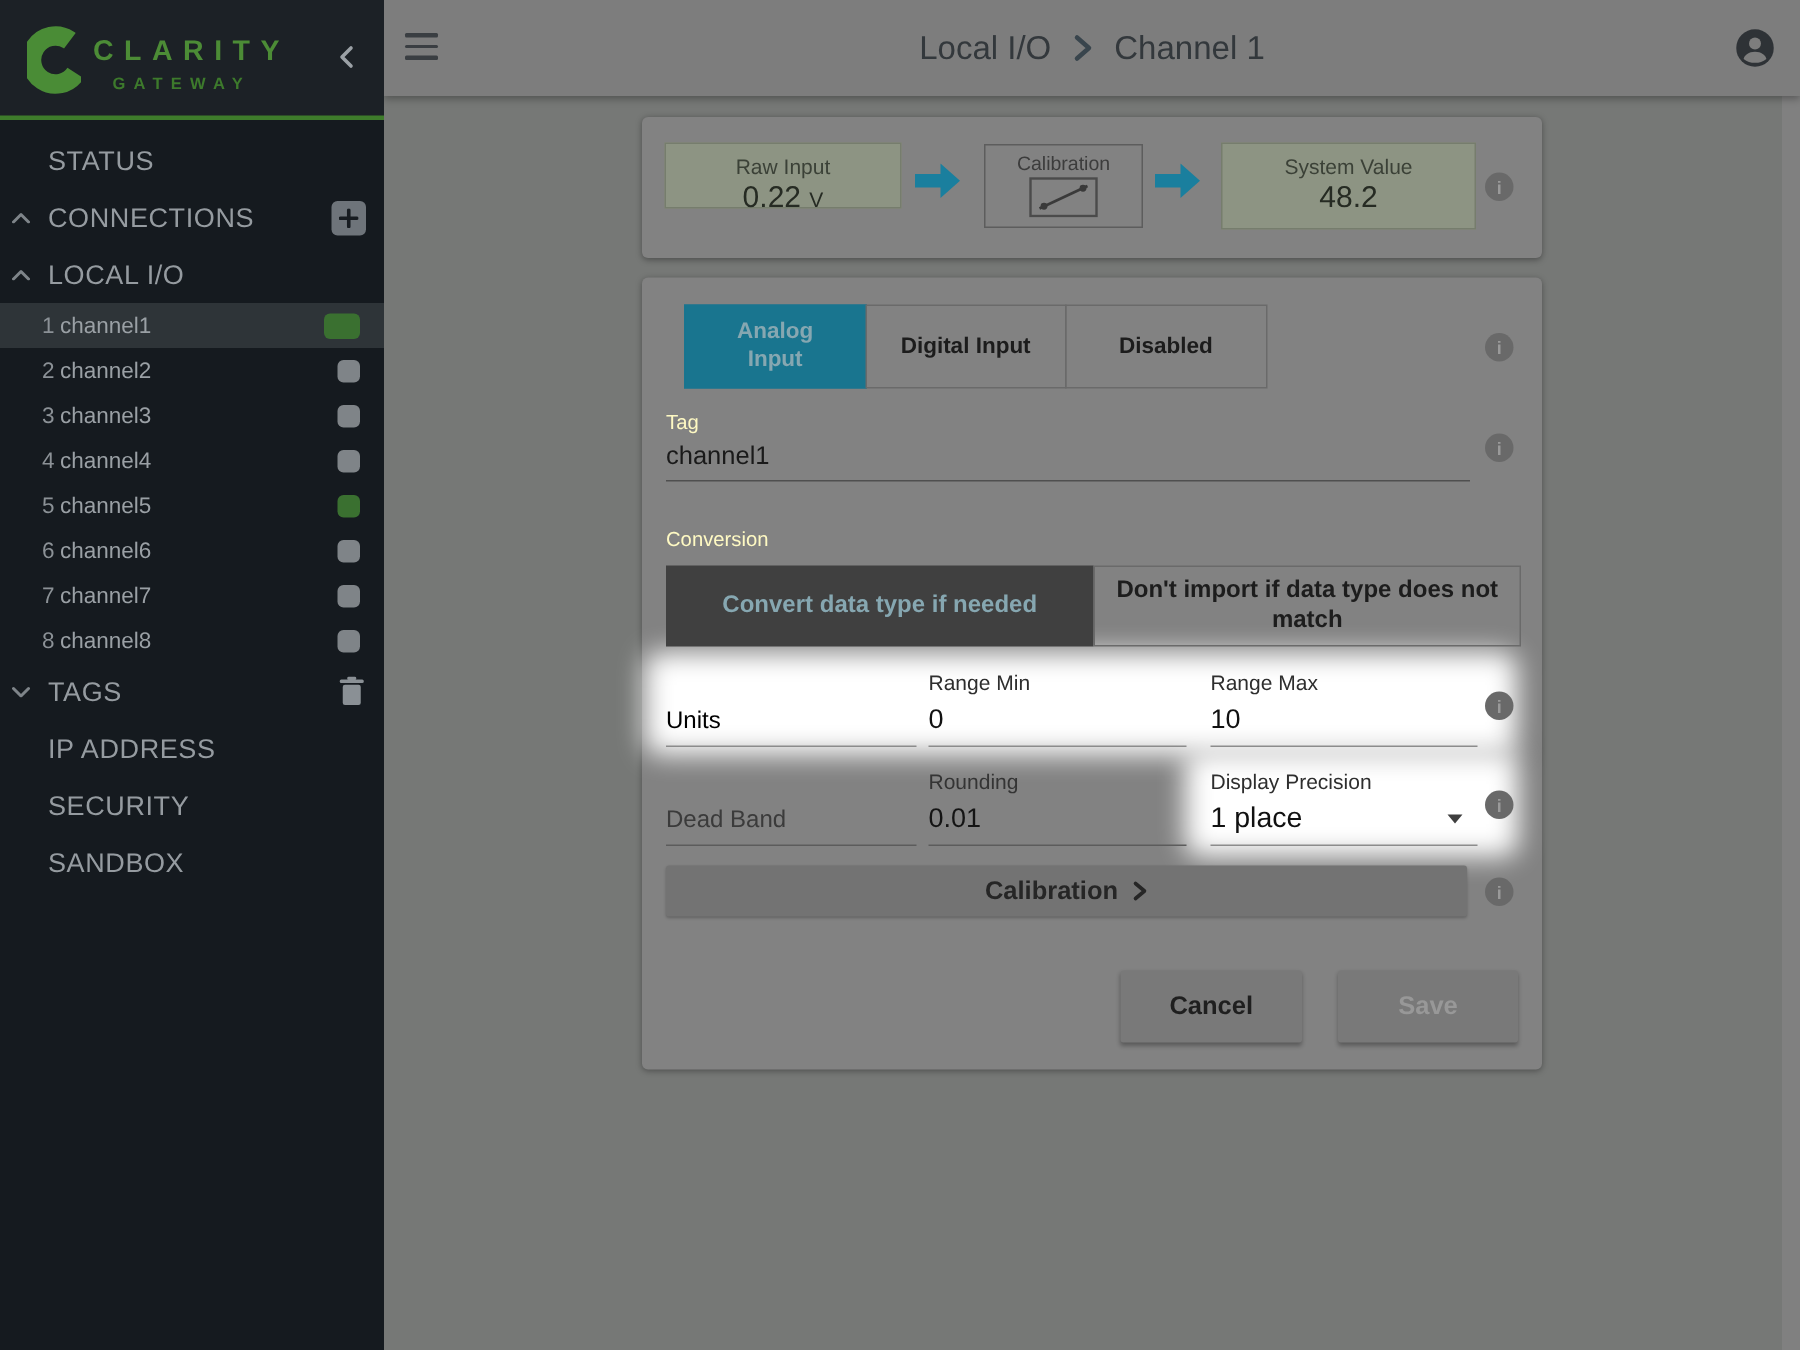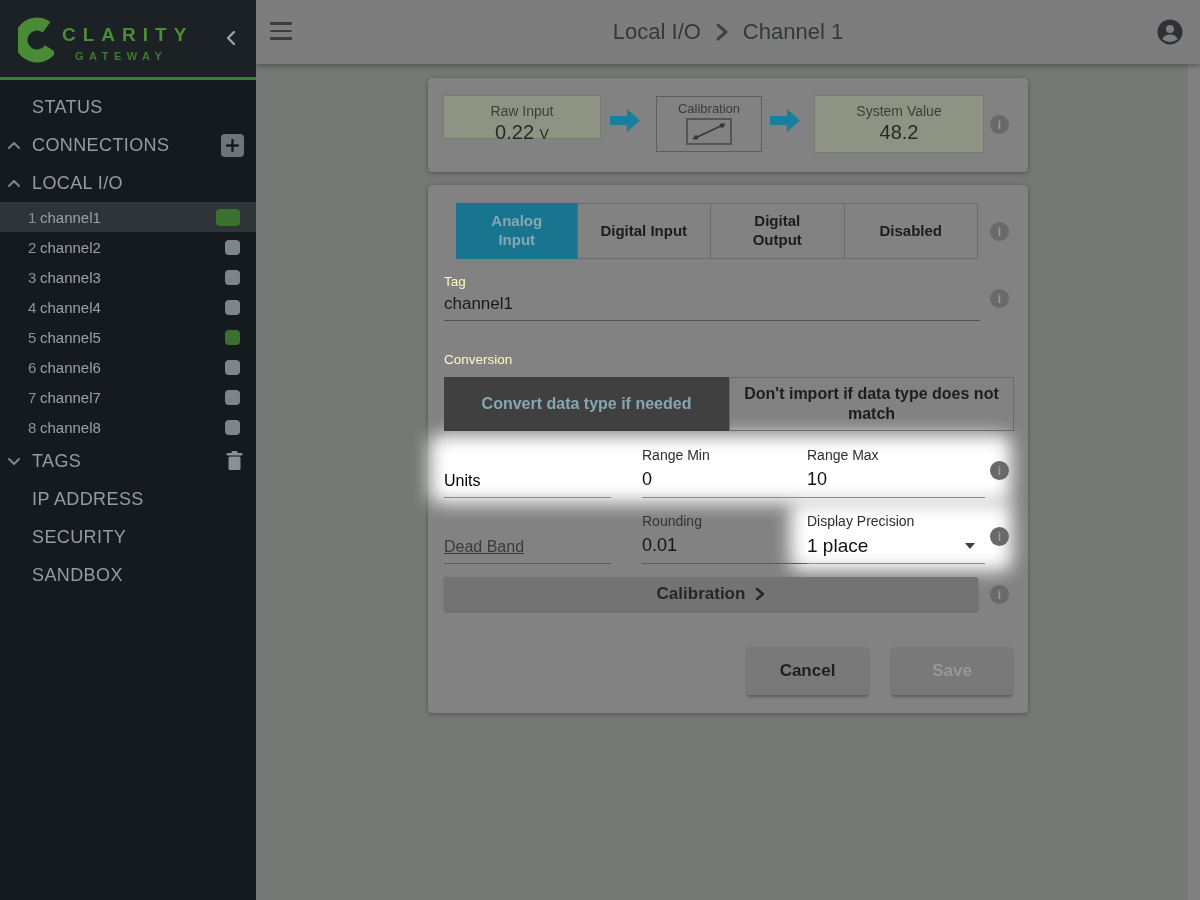--- a/index.html
+++ b/index.html
@@ -70,30 +70,30 @@
   .field-label { font-size:13.5px; color:#fef9c3;text-align:center; }
   .field-value { font-size:17px; color:#1a1a1a; }
   .uline { position:absolute; height:1px; background:#565656; }
 
   .conv { left:16px; top:192px; width:570px; height:54px; display:grid; grid-template-columns:1fr 1fr; }
   .conv-opt { display:flex; align-items:center; justify-content:center; text-align:center; font-size:16px; font-weight:bold; line-height:1.25; padding:0 10px; cursor:pointer; }
   .conv-opt.selected { background:#404040; color:#86a7b1; }
   .conv-opt.plain { border:1px solid #6a6a6a; color:#1d1d1d; }
 
   .col1 { left:16px; width:167px; }
-  .col2 { left:214px; width:172px; }
+  .col2 { left:191px; width:172px; }
   .col3 { left:379px; width:178px; }
   .rlabel { position:absolute; font-size:14px; }
   .rvalue { position:absolute; font-size:18px; }
   .lit-label { color:#2e2e2e; }
   .lit-value { color:#111111; }
   .dim-label { color:#343434; }
   .dim-value { color:#141414; }
   .placeholder-lit { color:#000000; font-size:16px; }
-  .placeholder-dim { color:#3b3b3b; font-size:16px;text-decoration:underline; }
+  .placeholder-dim { color:#3b3b3b; font-size:16px; }
   .ul-lit { background:#8c8c8c; }
   .ul-dim { background:#5c5c5c; }
 
   .dd-caret { position:absolute; right:10px; top:10px; width:0; height:0; border-left:5px solid transparent; border-right:5px solid transparent; border-top:6px solid #3f3f3f; }
 
   .cal-btn { left:16px; top:392px; width:534px; height:34px; background:#737373; border-radius:2px; box-shadow:0 1px 2px rgba(0,0,0,0.25); display:flex; align-items:center; justify-content:center; gap:10px; font-size:17px; font-weight:bold; color:#262626; cursor:pointer; }
   .btn { position:absolute; top:462px; height:48px; background:#797979; border-radius:2px; box-shadow:0 2px 3px rgba(0,0,0,0.30); display:flex; align-items:center; justify-content:center; font-size:17px; font-weight:bold; cursor:pointer;text-align:center; }
   .btn-cancel { left:319px; width:121px; color:#1f1f1f; }
   .btn-save { left:464px; width:120px; color:#989898; }
 </style>
@@ -258,22 +258,20 @@
 
     <section class="card card2">
 
       <div class="spot spot1"></div>
       <div class="spot spot2"></div>
 
       <div class="fc tabs">
         <div class="tab selected">Analog
 Input</div>
         <div class="tab">Digital Input</div>
-        <div class="tab">Digital
-Output</div>
         <div class="tab">Disabled</div>
       </div>
       <div class="info" style="top:37px;">i</div>
 
       <div class="fc field-label" style="left:16px; top:89px;">Tag</div>
       <div class="fc field-value" style="left:16px; top:109px;">channel1</div>
       <div class="fc uline" style="left:16px; top:135px; width:536px; background:#4f4f4f;"></div>
       <div class="info" style="top:104px;">i</div>
 
       <div class="fc field-label" style="left:16px; top:167px;">Conversion</div>

